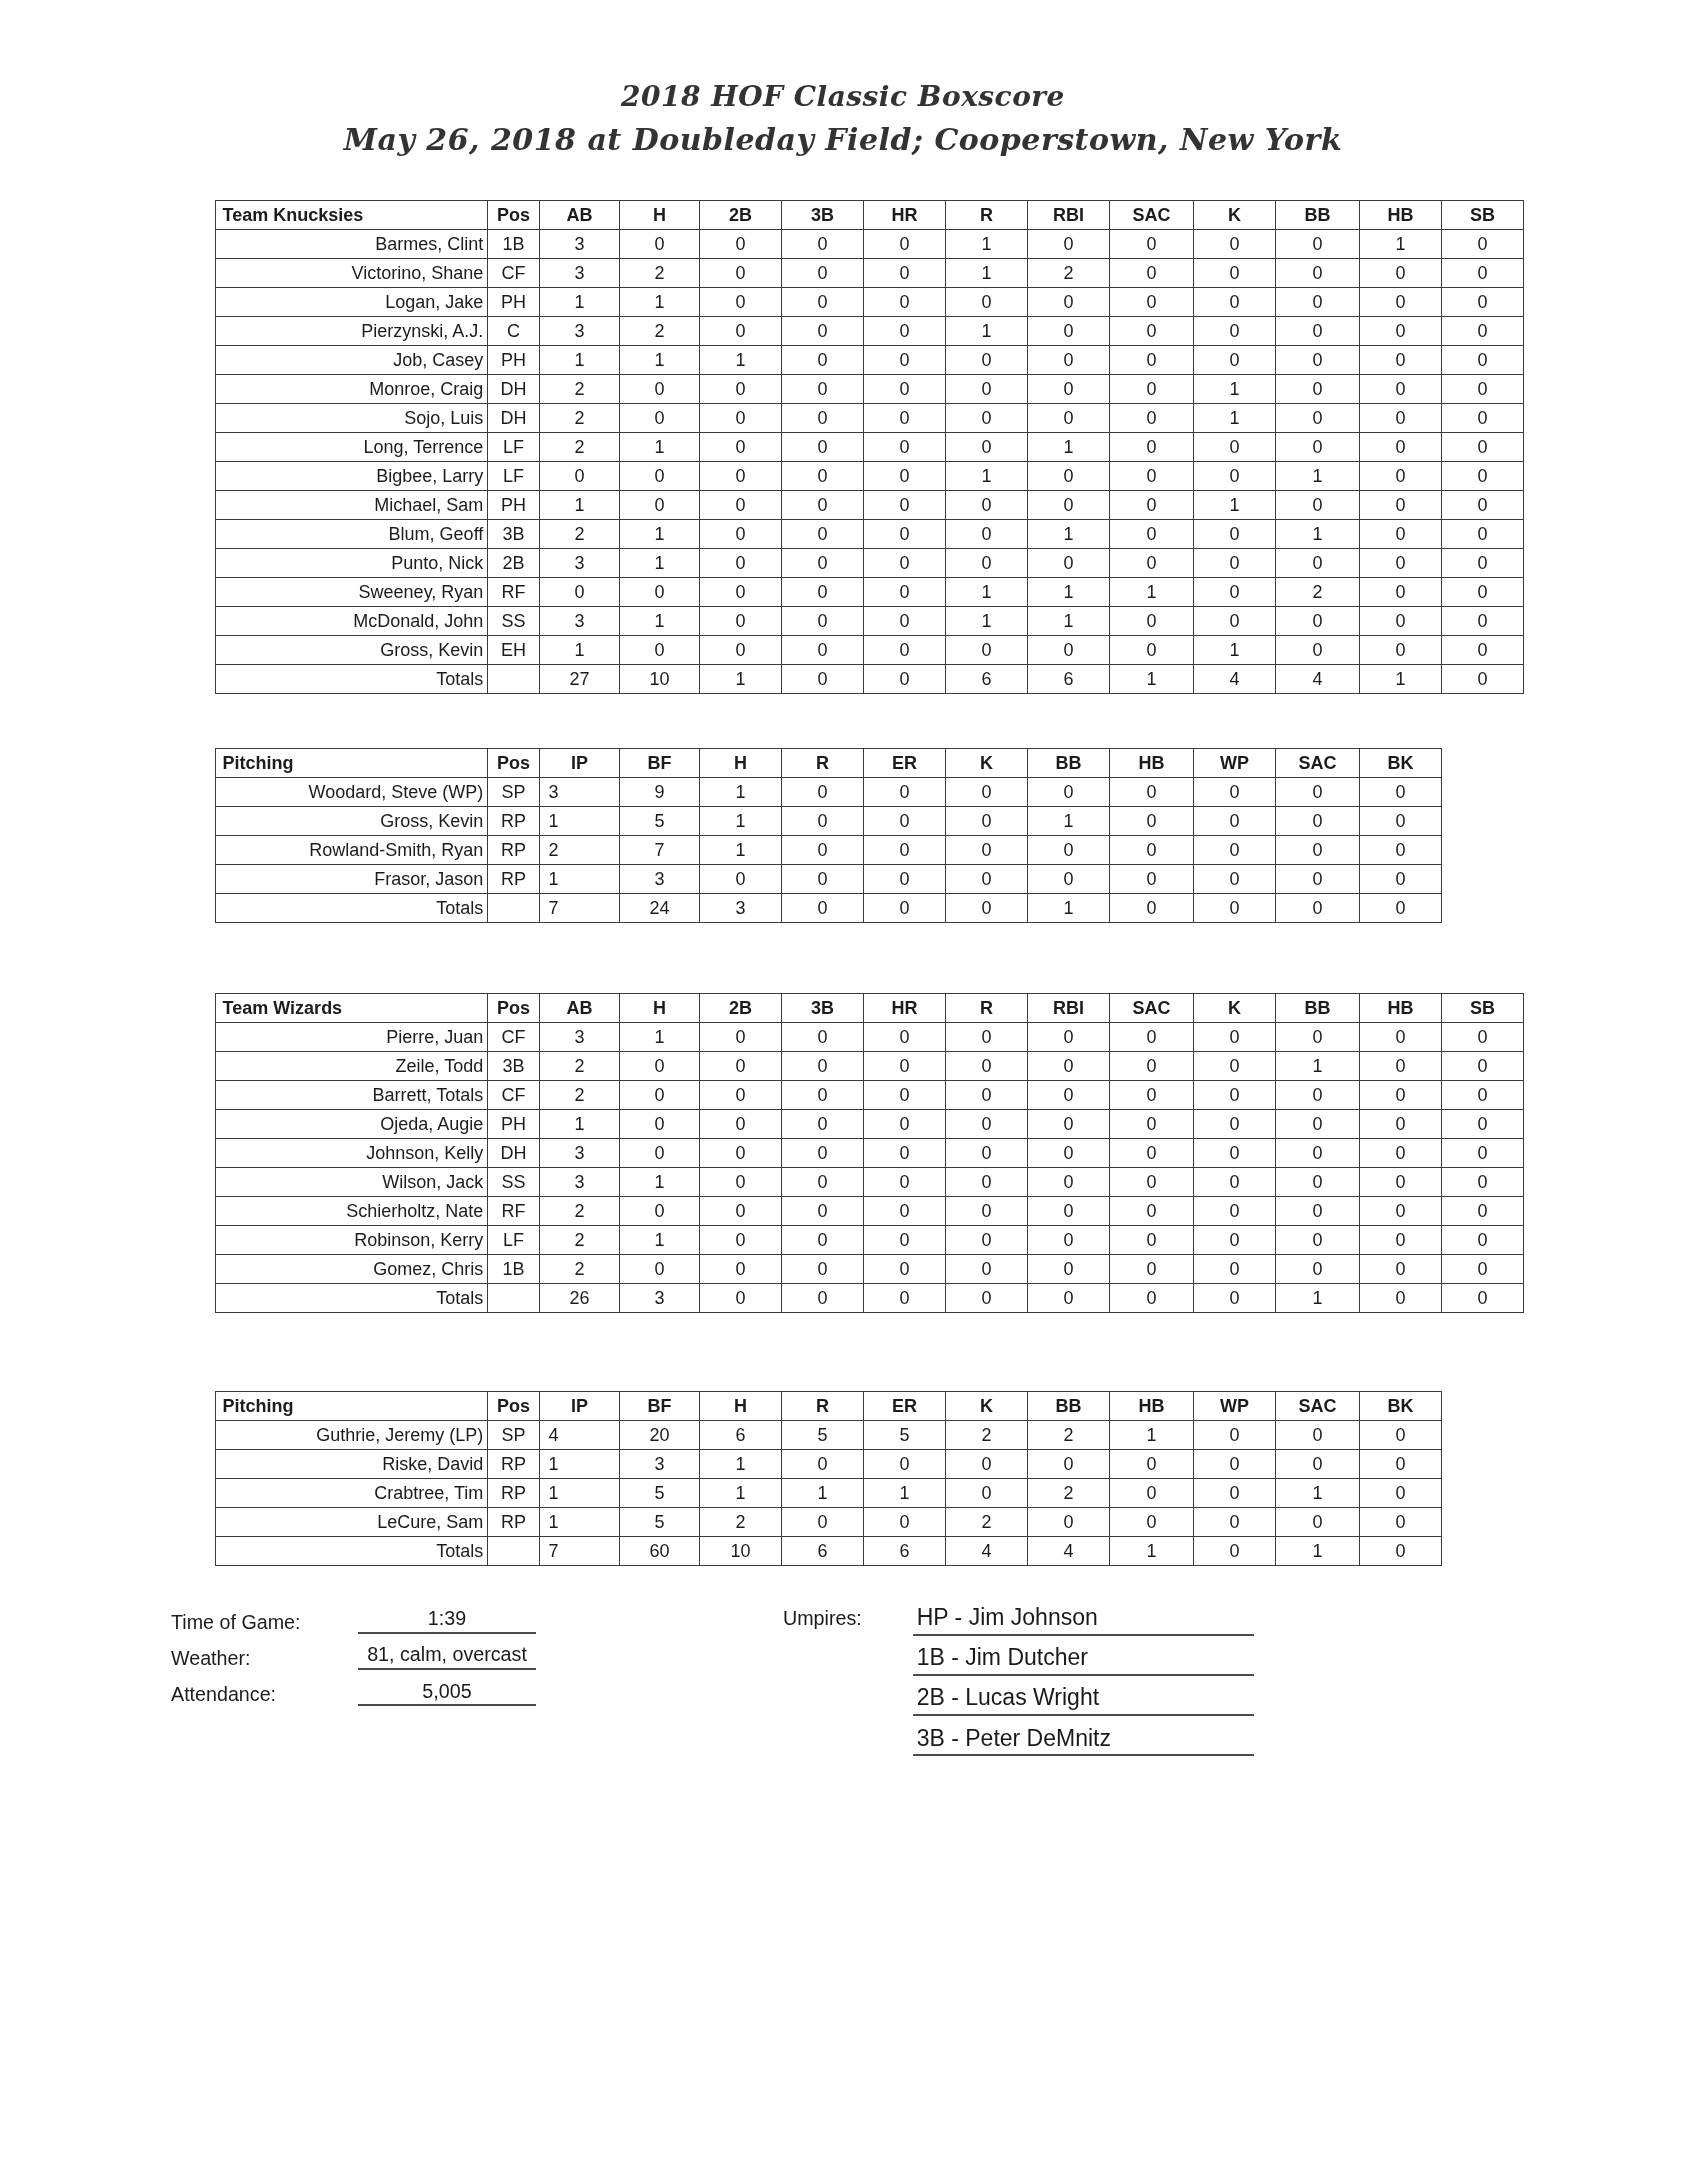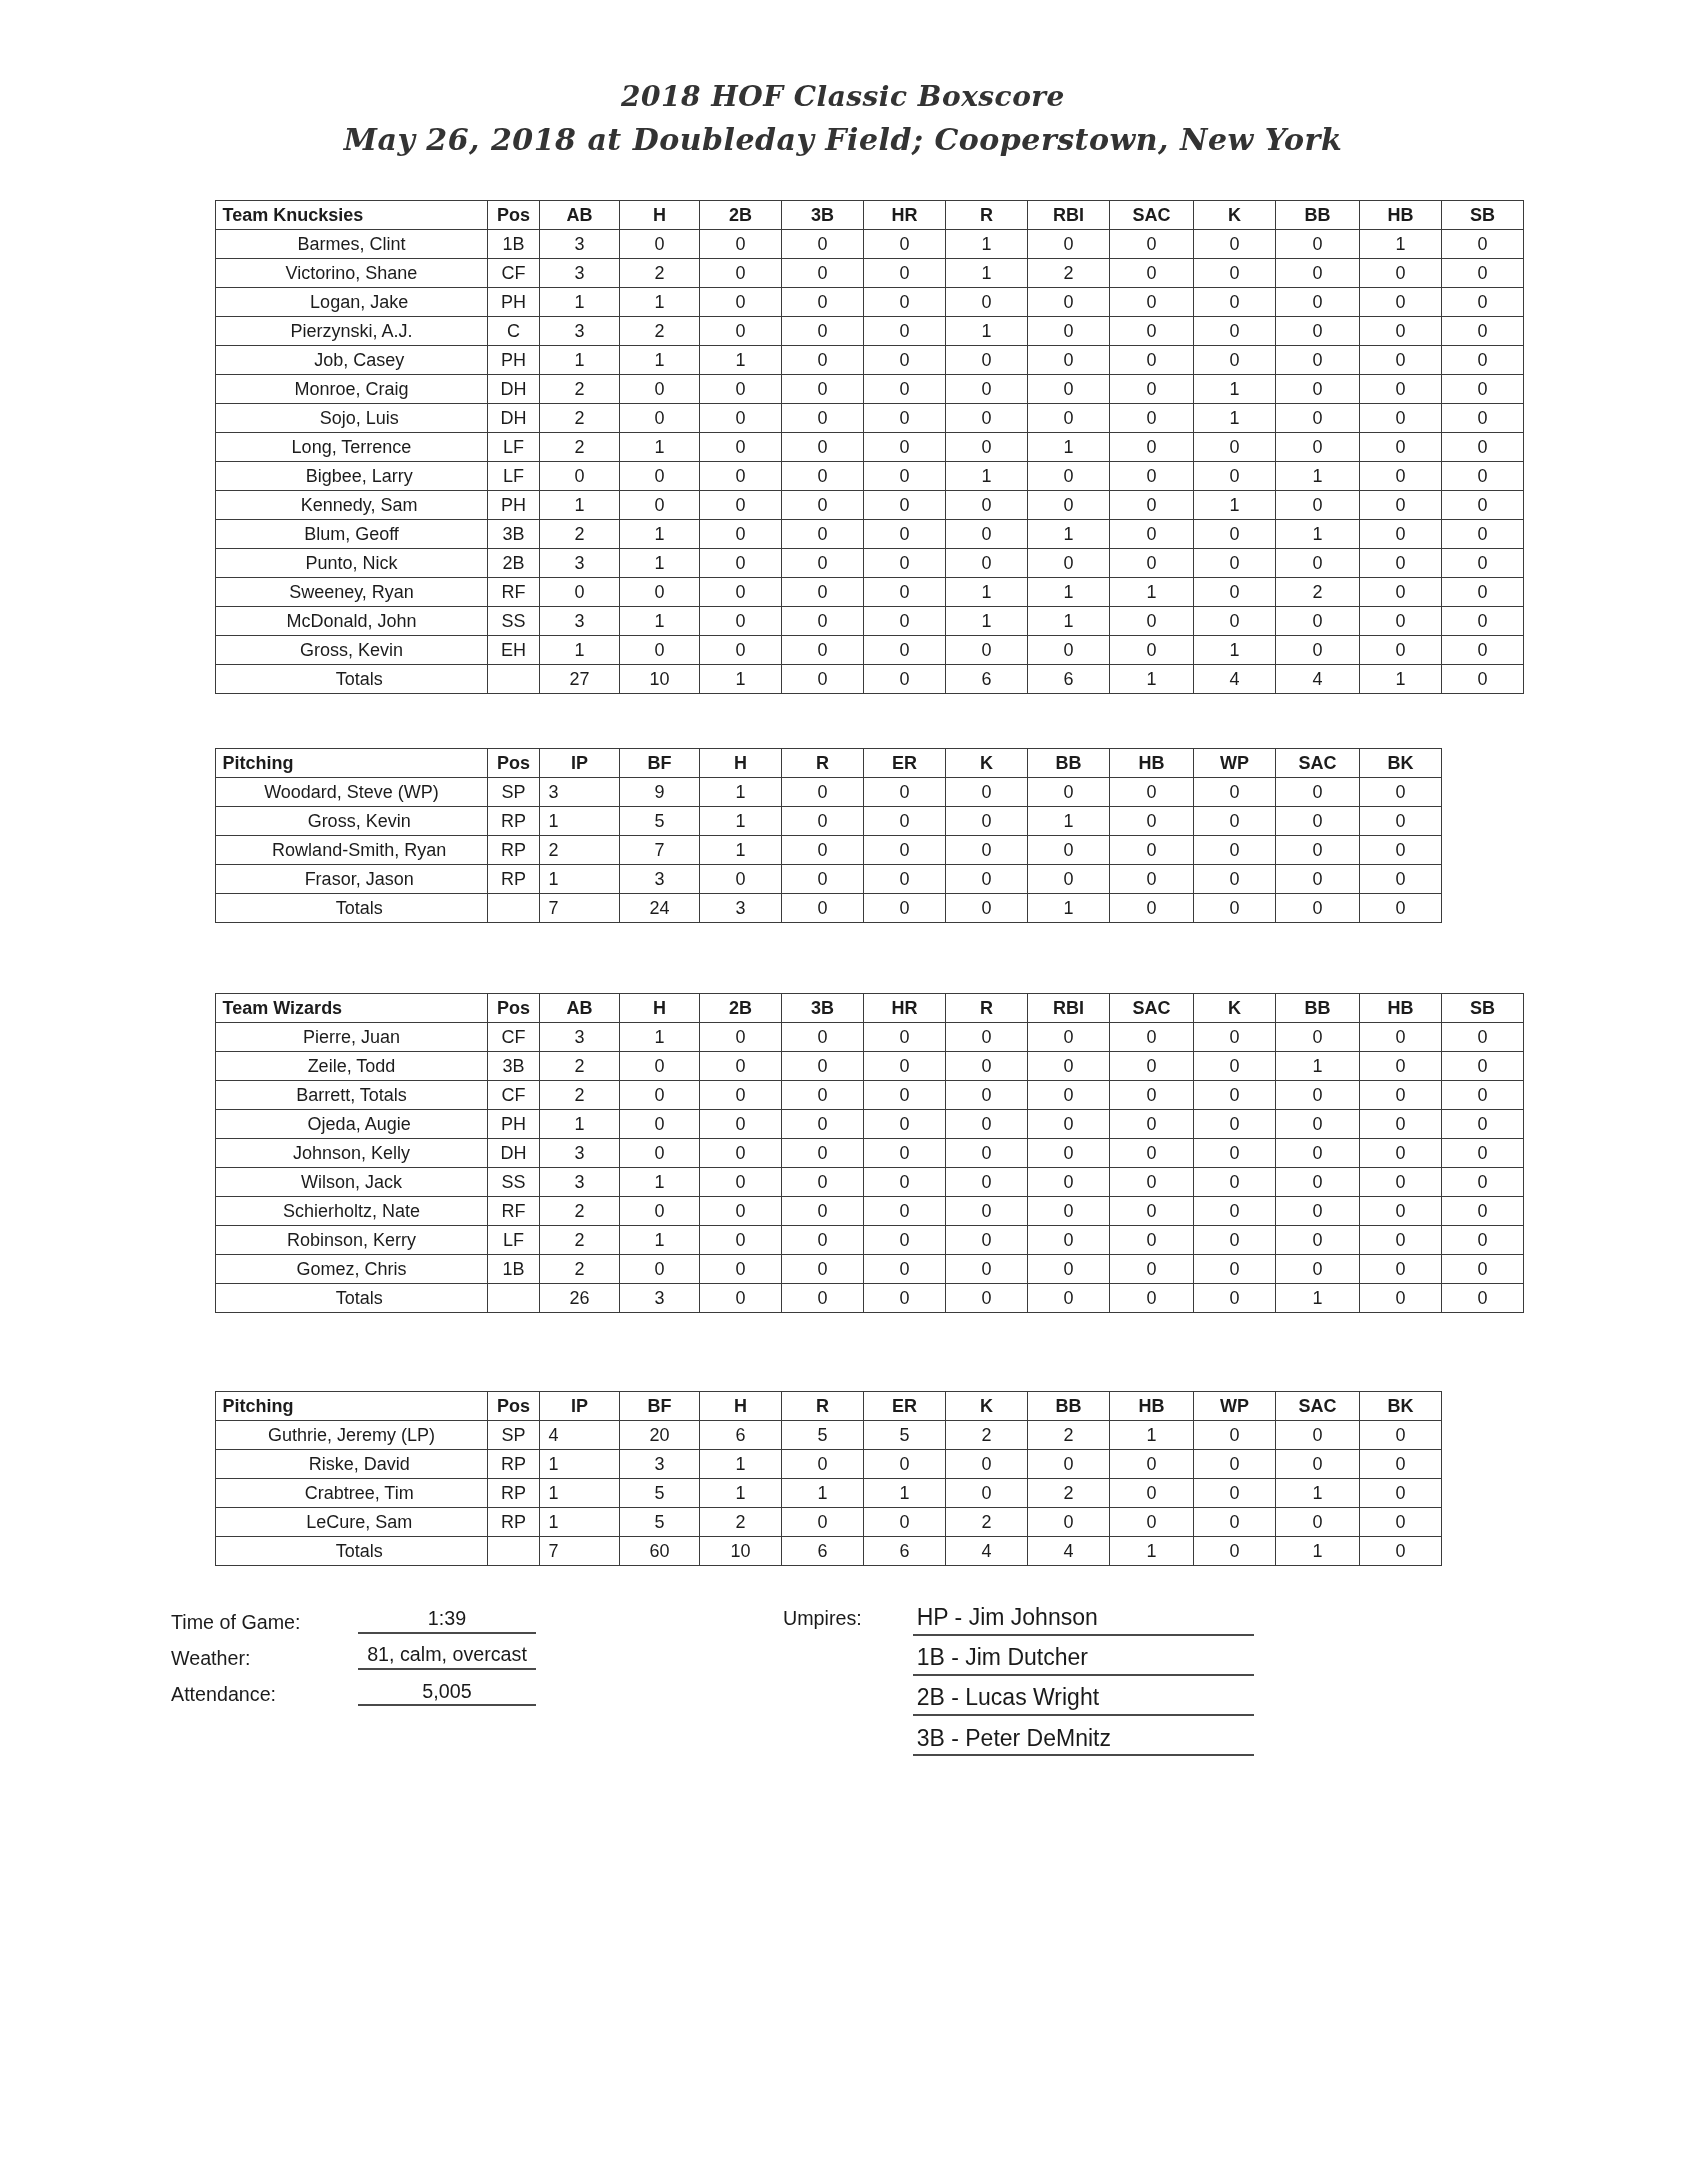--- a/index.html
+++ b/index.html
@@ -57,21 +57,21 @@
   table.box thead th {
     font-weight: bold;
     text-align: center;
     font-size: 18px;
   }
   table.box thead th.name-col {
     text-align: left;
     padding-left: 6.6px;
   }
   td.name-col {
-    text-align: center;
+    text-align: right;
     padding-left: 6.6px;
     white-space: nowrap;
   }
   td.name-col.indent { padding-left: 19px; }
   td.stat { text-align: center; }
   td.pos { text-align: center; }
   tr.totals td.name-col { padding-left: 19px; }
   tr.totals td.pos-empty { border-left: none; border-right: none; }
 
   
@@ -302,21 +302,21 @@
             <td class="stat">0</td>
             <td class="stat">1</td>
             <td class="stat">0</td>
             <td class="stat">0</td>
             <td class="stat">0</td>
             <td class="stat">1</td>
             <td class="stat">0</td>
             <td class="stat">0</td>
           </tr>
           <tr>
-            <td class="name-col indent">Kennedy, Sam</td>
+            <td class="name-col indent">Michael, Sam</td>
             <td class="pos">PH</td>
             <td class="stat">1</td>
             <td class="stat">0</td>
             <td class="stat">0</td>
             <td class="stat">0</td>
             <td class="stat">0</td>
             <td class="stat">0</td>
             <td class="stat">0</td>
             <td class="stat">0</td>
             <td class="stat">1</td>

